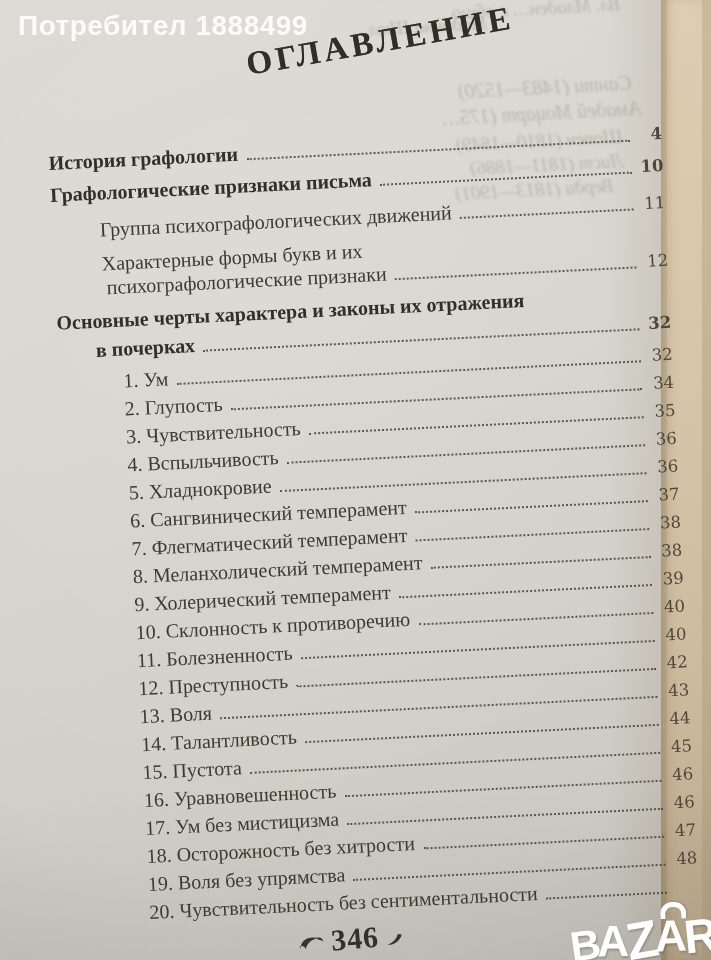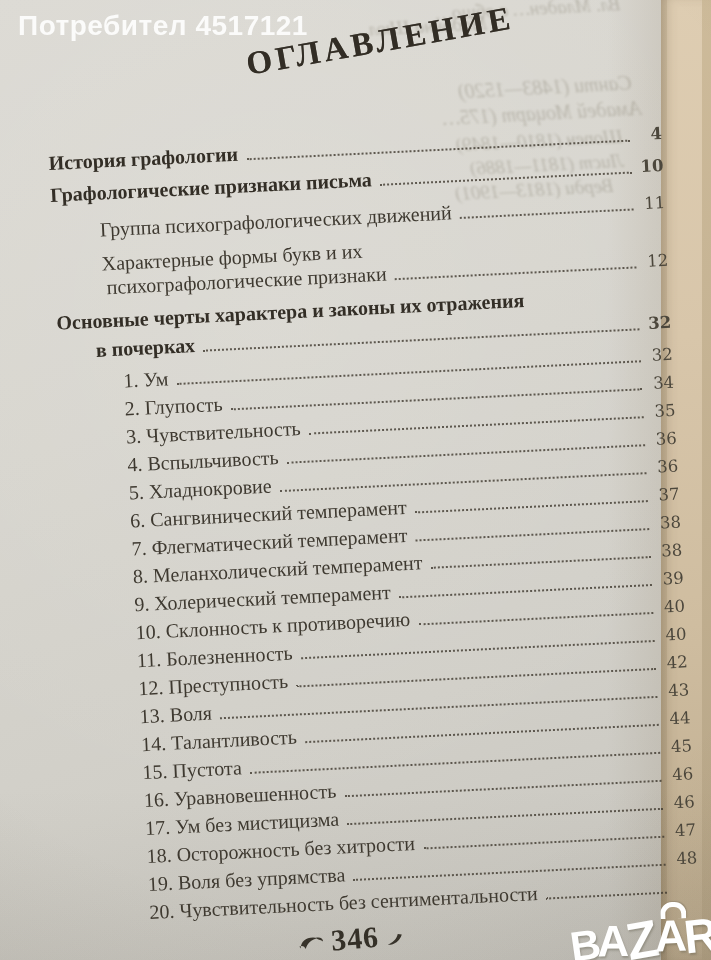--- a/index.html
+++ b/index.html
@@ -81,21 +81,21 @@
   <div id="bleed-layer">
       <div class="bleed" style="left: 435px; top: -2px; font-size: 19px;">Вл. Младен… с общо…</div>
       <div class="bleed" style="left: 352px; top: 16px; font-size: 19px;">Мадонна Шюл…</div>
       <div class="bleed" style="left: 458px; top: 76px; font-size: 20px;">Санти (1483—1520)</div>
       <div class="bleed" style="left: 442px; top: 102px; font-size: 20px;">Амадей Моцарт (175…</div>
       <div class="bleed" style="left: 456px; top: 130px; font-size: 19px;">Шопен (1810—1849)</div>
       <div class="bleed" style="left: 470px; top: 154px; font-size: 19px;">Лист (1811—1886)</div>
       <div class="bleed" style="left: 455px; top: 179px; font-size: 19px;">Верди (1813—1901)</div>
     </div>
 
-  <div class="watermark">Потребител 4517121</div>
+  <div class="watermark">Потребител 1888499</div>
 
   <div class="title">ОГЛАВЛЕНИЕ</div>
 
   <div class="toc" id="toc">
       <div class="row b lvl0" style="margin-top: 0px;">
         <span class="lbl">История графологии</span>
         <span class="leader"></span>
         <span class="pnum">4</span>
       </div>
       <div class="row b lvl0" style="margin-top: 6px;">

